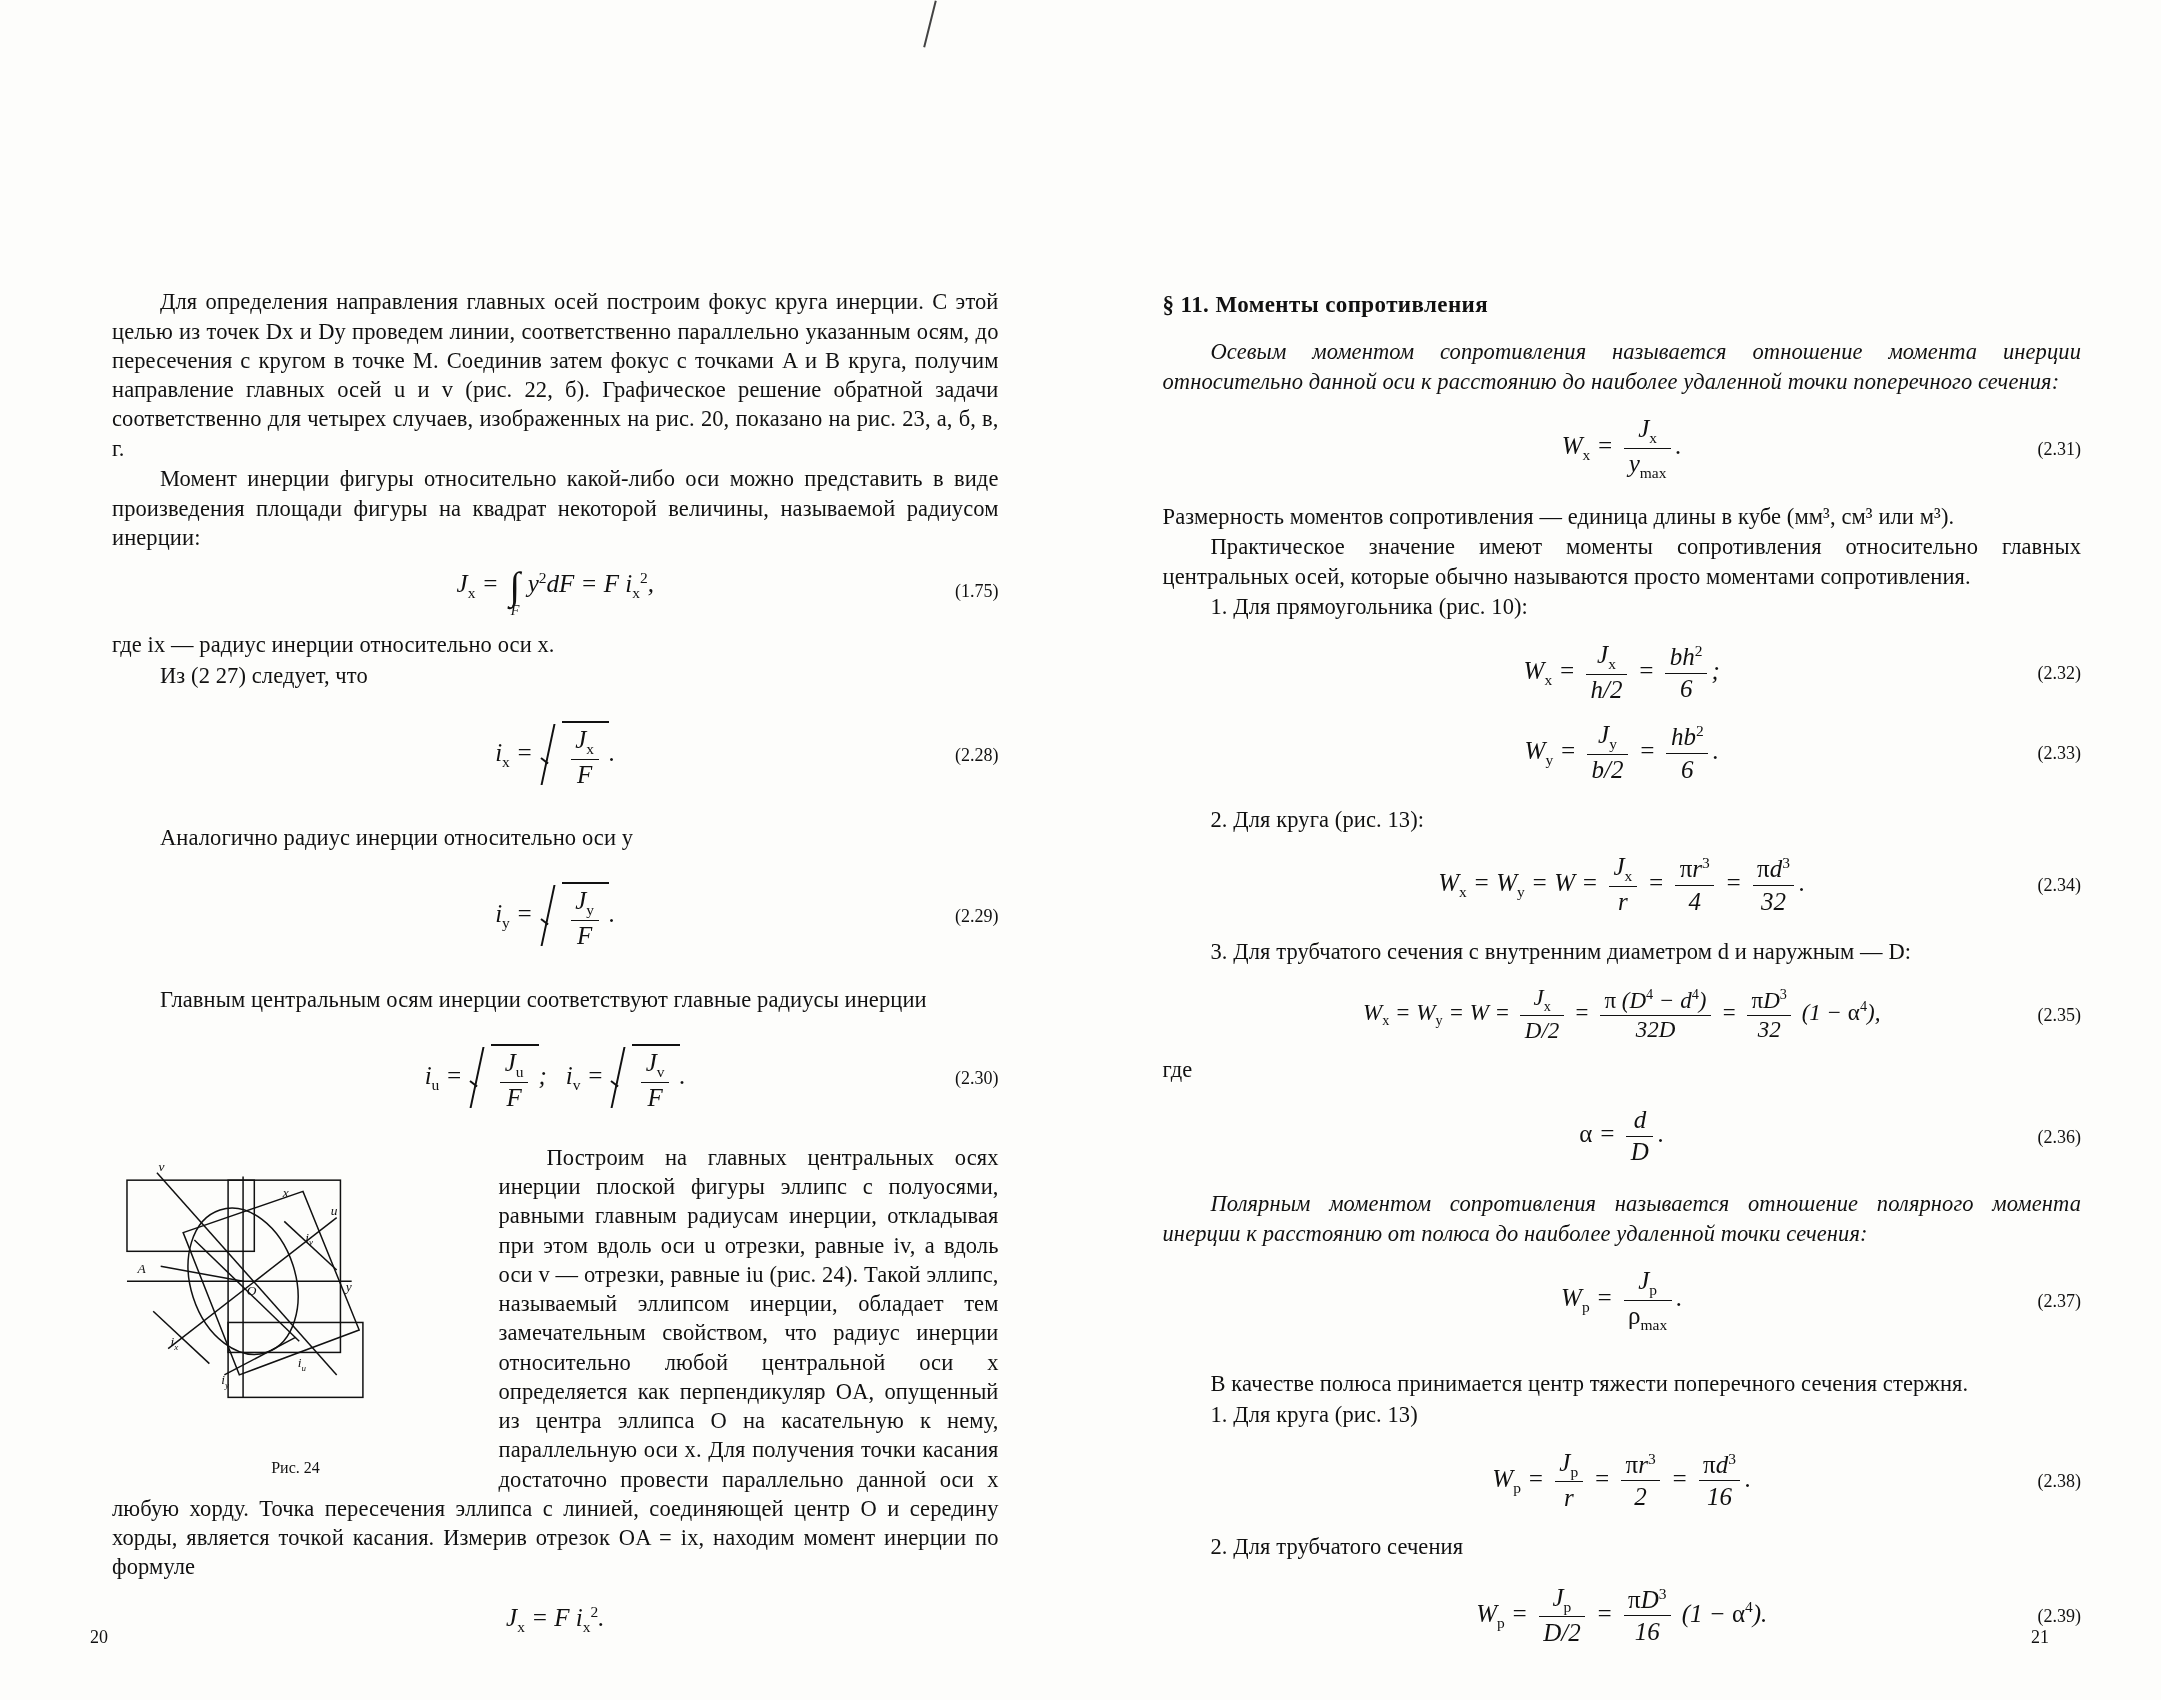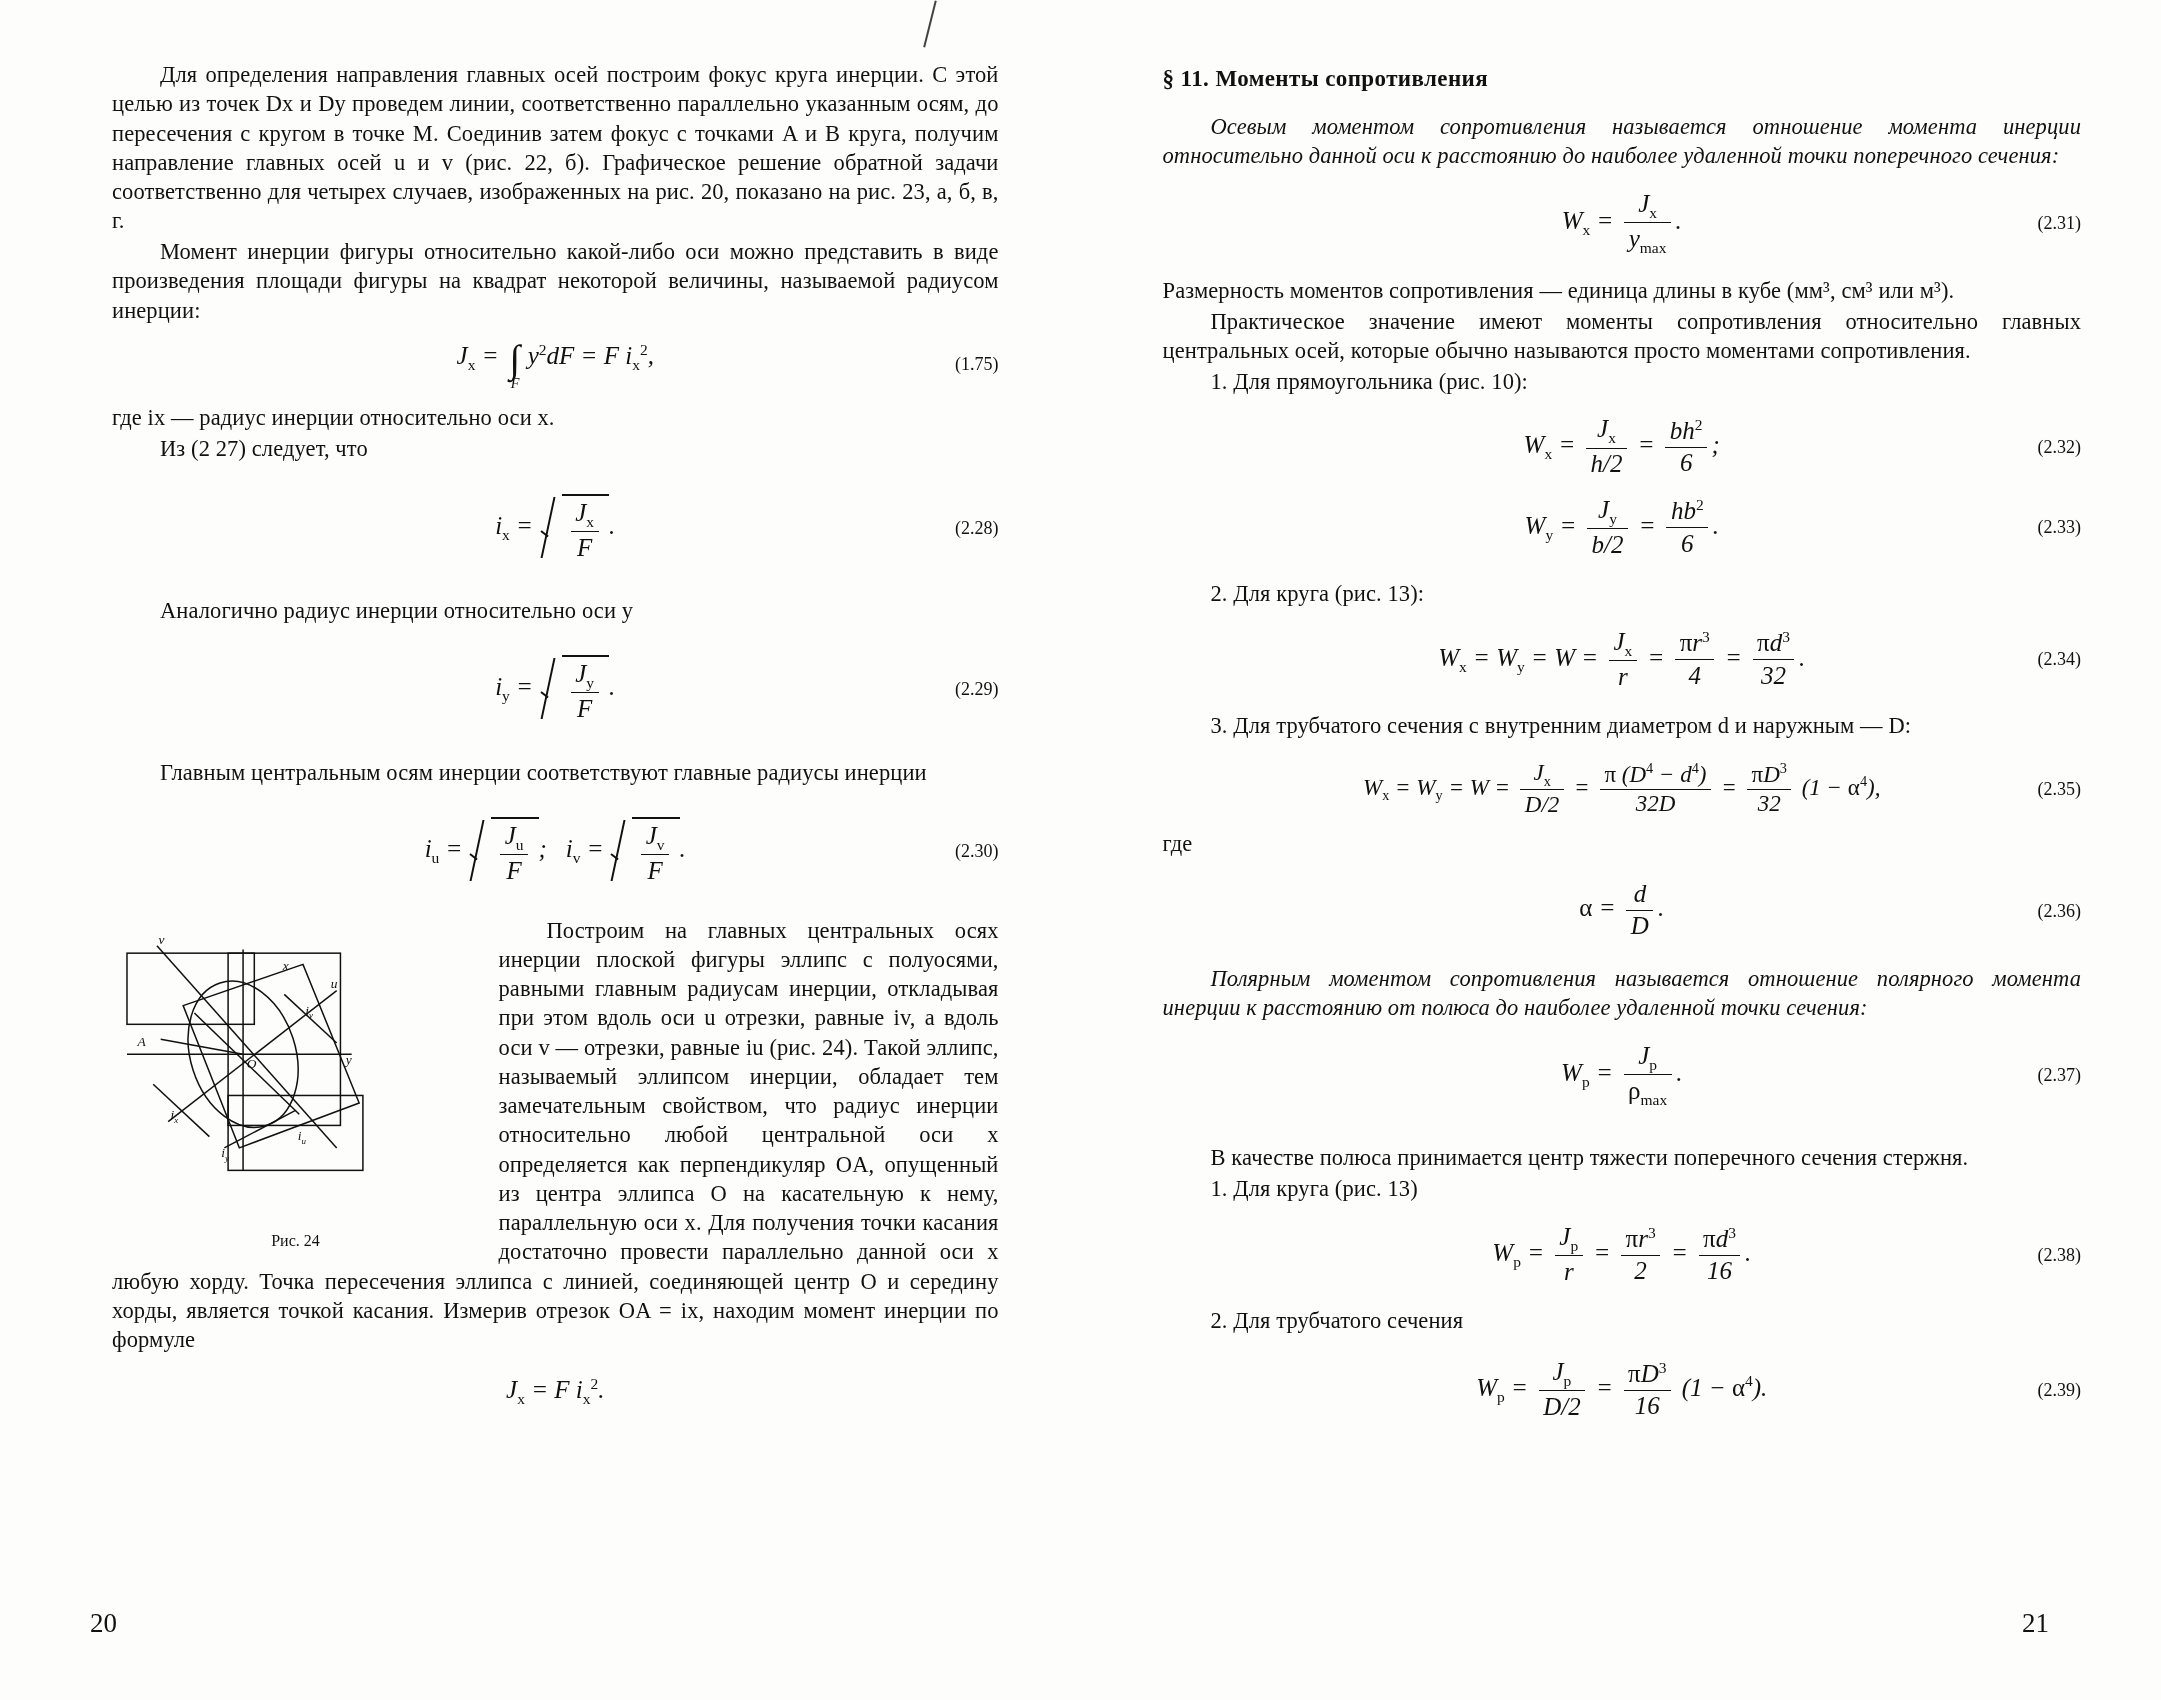--- a/index.html
+++ b/index.html
@@ -17,25 +17,26 @@
   }
   .page {
     position: absolute;
     top: 0; left: 0;
     width: 2161px;
     height: 1700px;
     background: #fdfdfb;
   }
   .spread {
     position: absolute;
-    top: 45px;
+    top: 54px;
     left: 0;
     width: 2161px;
     height: 1610px;
     display: flex;
+    align-items: flex-end;
   }
   .col {
     position: relative;
     box-sizing: border-box;
   }
   .col.left {
     width: 1081px;
     padding: 15px 82px 0 112px;
   }
   .col.right {
@@ -163,21 +164,21 @@
     width: 367px;
     margin: 7.5px 19.5px 4.5px 0;
   }
   .figcaption {
     text-align: center;
     font-size: 16px;
     margin-top: 4.5px;
   }
   .pagenum {
     position: absolute;
-    font-size: 27px;
+    font-size: 18px;
     bottom: 16.5px;
   }
   .pagenum.left { left: 90px; }
   .pagenum.right { right: 112px; }
   .stray-line {
     position: absolute;
     left: 929px;
     top: 0px;
     width: 2.2px;
     height: 48px;

